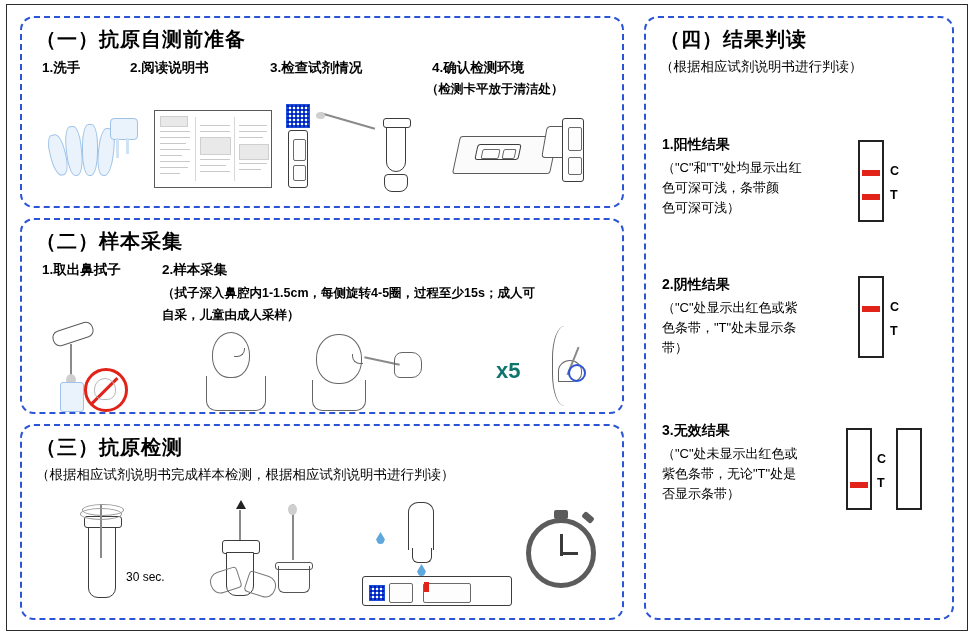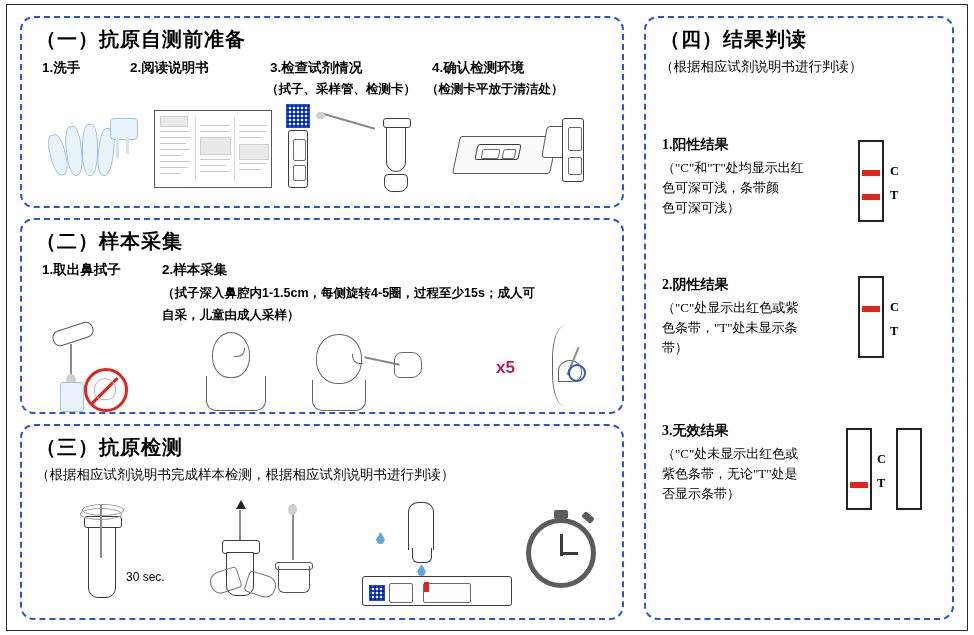--- a/index.html
+++ b/index.html
@@ -33,21 +33,21 @@
     position: absolute;
     border: 2px dashed #2b55d4;
     border-radius: 14px;
     box-sizing: border-box;
     background: #fff;
   }
   
   .panel-1 { left: 20px;  top: 16px;  width: 604px; height: 192px; }
   .panel-2 { left: 20px;  top: 218px; width: 604px; height: 196px; }
   .panel-3 { left: 20px;  top: 424px; width: 604px; height: 196px; }
-  .panel-4 { left: 644px; top: 16px;  width: 310px; height: 604px; font-family: Liberation Serif, serif; }
+  .panel-4 { left: 644px; top: 16px;  width: 310px; height: 604px; }
 
   .sec-title {
     font-size: 20px;
     font-weight: bold;
     letter-spacing: 1px;
     margin: 8px 0 2px 14px;
   }
   .sec-sub {
     font-size: 13.5px;
     margin: 4px 0 0 14px;
@@ -169,23 +169,23 @@
     border: 1px solid #cfcfcf;
   }
   .hand-blue {
     position: absolute;
     border: 1.6px solid #9fc3e8;
     background: #eaf3fb;
     border-radius: 40% 40% 45% 45%;
   }
   .x5 {
     position: absolute;
-    color: #be185d;
-    font-weight: bold;
-    font-size: 17px;
+    color: #0f766e;
+    font-weight: bold;
+    font-size: 22px;
   }
   .timer-face {
     position: absolute;
     border: 5px solid #5c5c5c;
     border-radius: 50%;
     background: #fff;
     box-sizing: border-box;
   }
   .timer-hand {
     position: absolute;
@@ -244,21 +244,20 @@
 <div class="page">
   <div class="outer-frame"></div>
 
   <div class="panel panel-1">
     <div class="sec-title">（一）抗原自测前准备</div>
 
     <div class="steps-row">
       <div class="step-label" style="left:20px; top:4px;">1.洗手</div>
       <div class="step-label" style="left:108px; top:4px;">2.阅读说明书</div>
       <div class="step-label" style="left:248px; top:4px;">3.检查试剂情况</div>
-      <div class="step-note" style="left:244px; top:26px;">（拭子、采样管、检测卡）</div>
       <div class="step-label" style="left:410px; top:4px;">4.确认检测环境</div>
       <div class="step-note" style="left:404px; top:26px;">（检测卡平放于清洁处）</div>
     </div>
 
     <div class="art" style="left:22px; top:94px; width:100px; height:72px;">
       <div class="hand-blue" style="left:6px;  top:22px; width:14px; height:40px; transform:rotate(-14deg);"></div>
       <div class="hand-blue" style="left:22px; top:14px; width:14px; height:48px; transform:rotate(-6deg);"></div>
       <div class="hand-blue" style="left:38px; top:12px; width:14px; height:50px;"></div>
       <div class="hand-blue" style="left:54px; top:16px; width:14px; height:46px; transform:rotate(6deg);"></div>
       <div style="position:absolute; left:66px; top:6px; width:26px; height:20px; border:1.6px solid #9fc3e8; border-radius:4px; background:#eaf3fb;"></div>

